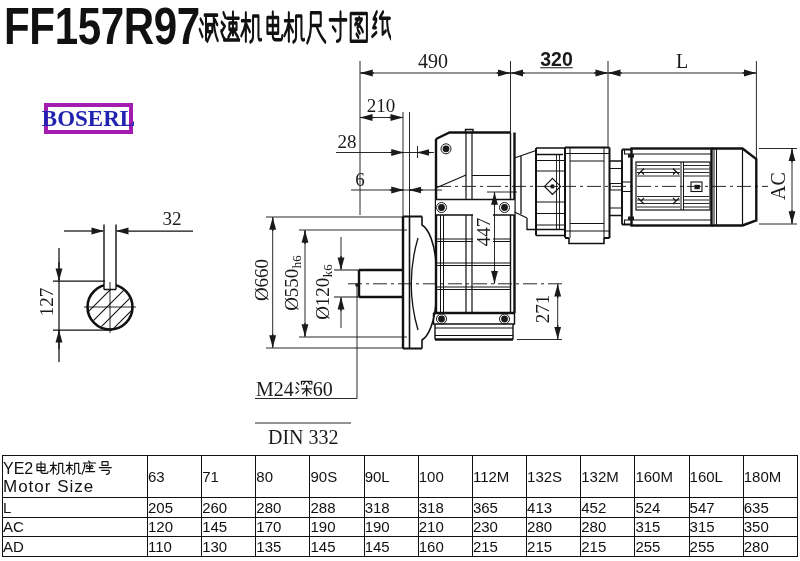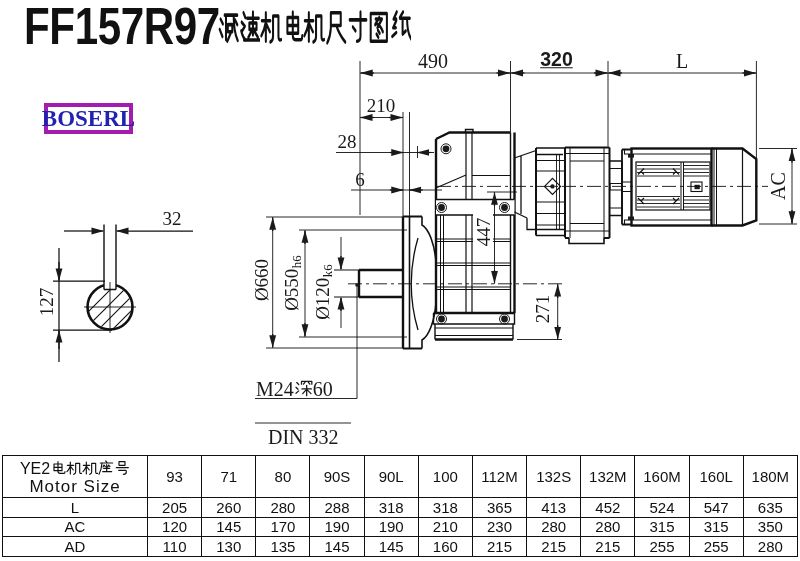--- a/index.html
+++ b/index.html
@@ -9,42 +9,42 @@
   .lbl{position:absolute;transform:translate(-50%,-50%);white-space:nowrap;line-height:1;}
   .vlbl{position:absolute;transform:translate(-50%,-50%) rotate(-90deg);white-space:nowrap;line-height:1;}
   .serif{font-family:"Liberation Serif", serif;}
   .sans{font-family:"Liberation Sans", sans-serif;text-decoration:underline;}
   .dim{font-size:20px;}
   .dim-sm{font-size:19px;}
   .bold{font-weight:bold;}
   .tol{font-size:13px;position:relative;top:3px;margin-left:0.5px;}
   
   #title{position:absolute;left:4px;top:7px;height:42px;display:flex;align-items:flex-start;}
-  #title .latin-box{width:193px;height:40px;overflow:visible;flex:0 0 auto;margin-left:20px;}
+  #title .latin-box{width:193px;height:40px;overflow:visible;flex:0 0 auto;}
   #title .latin{font-family:"Liberation Sans", sans-serif;font-weight:bold;font-size:52px;
                 letter-spacing:-0.5px;transform:scaleX(0.81);transform-origin:left top;
                 display:inline-block;color:#111;line-height:38px;}
   #title .cjkrun{display:inline-flex;gap:0px;padding-top:1px;}
   #title .cjkrun svg{width:21.6px;height:38px;display:block;color:#111;}
   #title .cjkrun svg path{stroke-width:9;}
   
   #logo{position:absolute;left:44px;top:103px;width:89px;height:31px;border:4px solid #a21caf;
         box-sizing:border-box;display:flex;align-items:center;justify-content:center;background:#fff;}
   #logo span{font-family:"Liberation Serif", serif;font-weight:bold;font-size:23px;color:#2222b2;
              letter-spacing:0px;line-height:1;}
   
   .note{position:absolute;white-space:nowrap;font-size:20px;}
   .note svg{width:19px;height:19px;display:inline-block;vertical-align:-2px;color:#1a1a1a;}
   .note svg path{stroke-width:6.5;}
   
   svg.cjk path{fill:none;stroke:currentColor;stroke-linecap:round;stroke-linejoin:round;}
   
   #spec-table{position:absolute;left:2px;top:455px;width:796px;height:101px;border-collapse:collapse;
               table-layout:fixed;font-family:"Liberation Sans", sans-serif;font-size:15px;color:#111;}
-  #spec-table td{border:1.6px solid #111;text-align:center;vertical-align:middle;padding:0;overflow:hidden;}
+  #spec-table td{border:1.6px solid #111;vertical-align:middle;padding:0;overflow:hidden;}
   #spec-table .hcn{font-size:16px;line-height:19px;}
   #spec-table .hcn svg{width:16px;height:16px;vertical-align:-2px;color:#111;}
   #spec-table .hcn svg path{stroke-width:7;}
   #spec-table .hen{font-family:Liberation Sans, sans-serif;font-size:17px;letter-spacing:1px;line-height:17px;}
 </style>
 </head>
 <body>
 
 <div id="stage">
 
@@ -385,21 +385,21 @@
                 <path d="M26,12 V84 M8,32 H46 M24,40 Q18,58 6,70 M28,40 L44,60 M58,20 V72 Q58,82 46,86 M58,20 H82 M82,20 V70 Q82,84 94,80"></path>
               </svg><svg class="cjk" viewBox="0 0 96 96" preserveAspectRatio="none">
                 <path d="M26,12 V84 M8,32 H46 M24,40 Q18,58 6,70 M28,40 L44,60 M58,20 V72 Q58,82 46,86 M58,20 H82 M82,20 V70 Q82,84 94,80"></path>
               </svg><svg class="cjk" viewBox="0 0 96 96" preserveAspectRatio="none">
                 <path d="M46,6 L54,14 M14,18 H88 M24,18 C22,46 16,68 6,86 M36,30 L30,42 M36,30 L44,40 M64,30 L58,42 M64,30 L72,40 M52,28 V70 M34,50 H70 M28,70 H82"></path>
               </svg><svg class="cjk" viewBox="0 0 96 96" preserveAspectRatio="none">
                 <path d="M30,10 H66 V32 H30 Z M14,46 H86 M28,62 H70 Q74,62 74,70 Q74,86 56,86"></path>
               </svg></div>
             <div class="hen">Motor Size</div>
           </td>
-          <td>93</td>
+          <td>63</td>
           <td>71</td>
           <td>80</td>
           <td>90S</td>
           <td>90L</td>
           <td>100</td>
           <td>112M</td>
           <td>132S</td>
           <td>132M</td>
           <td>160M</td>
           <td>160L</td>

